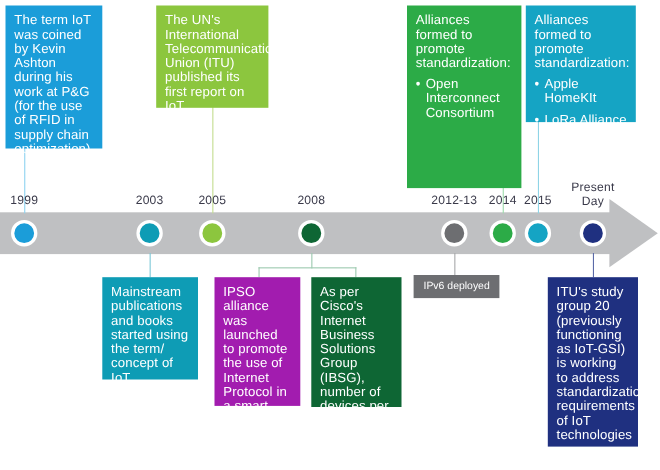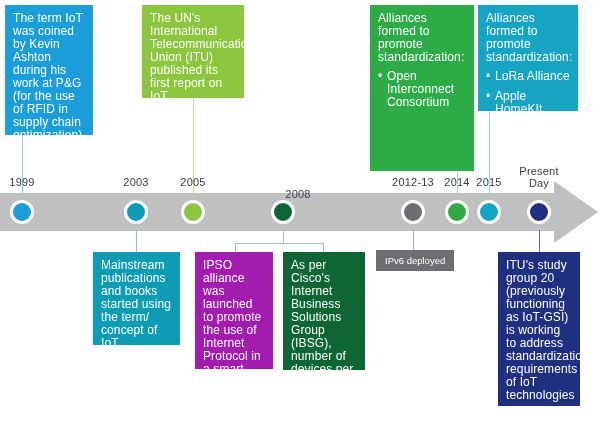--- a/index.html
+++ b/index.html
@@ -142,36 +142,36 @@
   <div class="box" style="left:370px; top:5px; width:104px; height:166px; background:#2cab47;">
     <span>Alliances formed to promote standardization:</span>
     <ul>
       <li>Open Interconnect Consortium</li>
     </ul>
   </div>
 
   <div class="box" style="left:478px; top:5px; width:100px; height:106px; background:#15a4c4;">
     <span>Alliances formed to promote standardization:</span>
     <ul>
+      <li>Apple HomeKIt</li>
       <li>LoRa Alliance</li>
-      <li>Apple HomeKIt</li>
     </ul>
   </div>
 
   <div class="marker" style="left:10px; background:#1b9dd9;"></div>
   <div class="marker-label" style="left:0px; width:44px;">1999</div>
 
   <div class="marker" style="left:124px; background:#0e9cb5;"></div>
   <div class="marker-label" style="left:114px; width:44px;">2003</div>
 
   <div class="marker" style="left:181px; background:#8cc63e;"></div>
   <div class="marker-label" style="left:171px; width:44px;">2005</div>
 
   <div class="marker" style="left:271px; background:#0e6634;"></div>
-  <div class="marker-label" style="left:276px; width:44px;margin-top:12px;">2008</div>
+  <div class="marker-label" style="left:261px; width:44px;">2008</div>
 
   <div class="marker" style="left:401px; background:#6d6e71;"></div>
   <div class="marker-label" style="left:386px; width:54px;">2012-13</div>
 
   <div class="marker" style="left:445px; background:#2cab47;"></div>
   <div class="marker-label" style="left:435px; width:44px;">2014</div>
 
   <div class="marker" style="left:477px; background:#15a4c4;"></div>
   <div class="marker-label" style="left:467px; width:44px;">2015</div>
 

